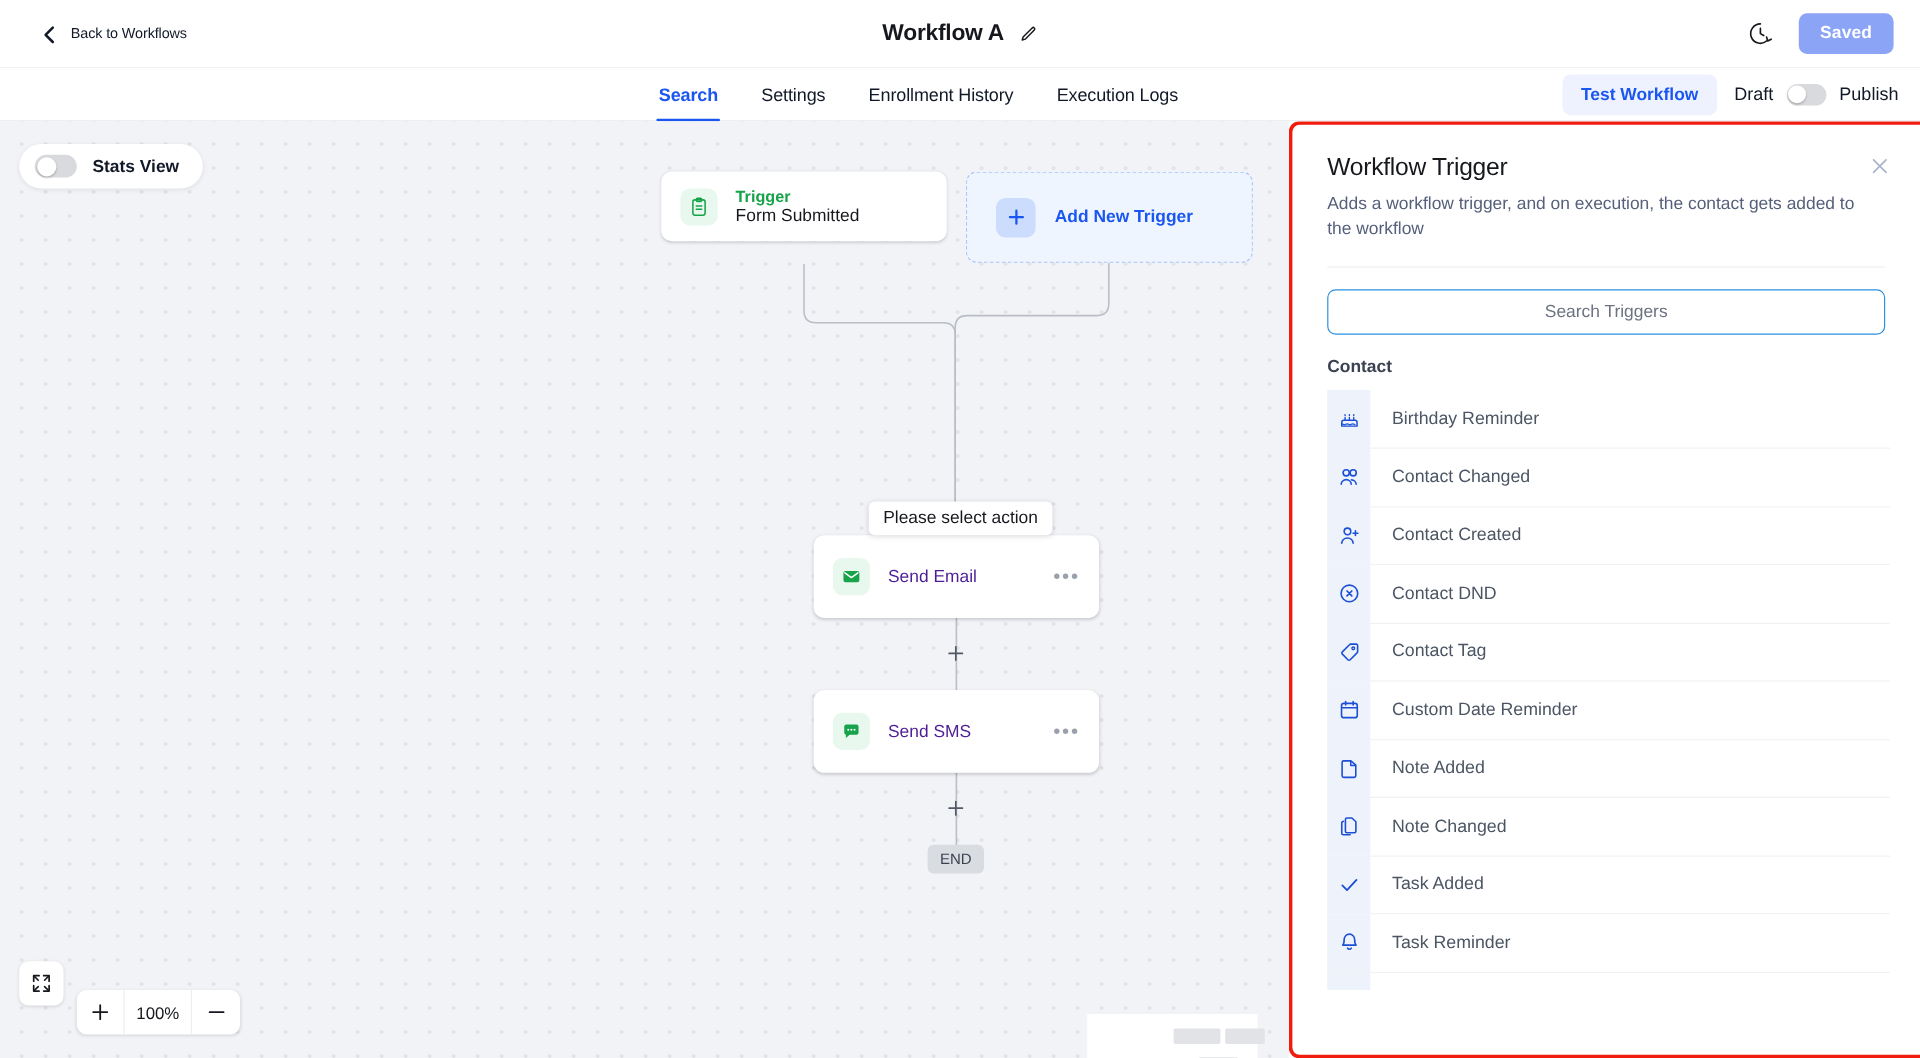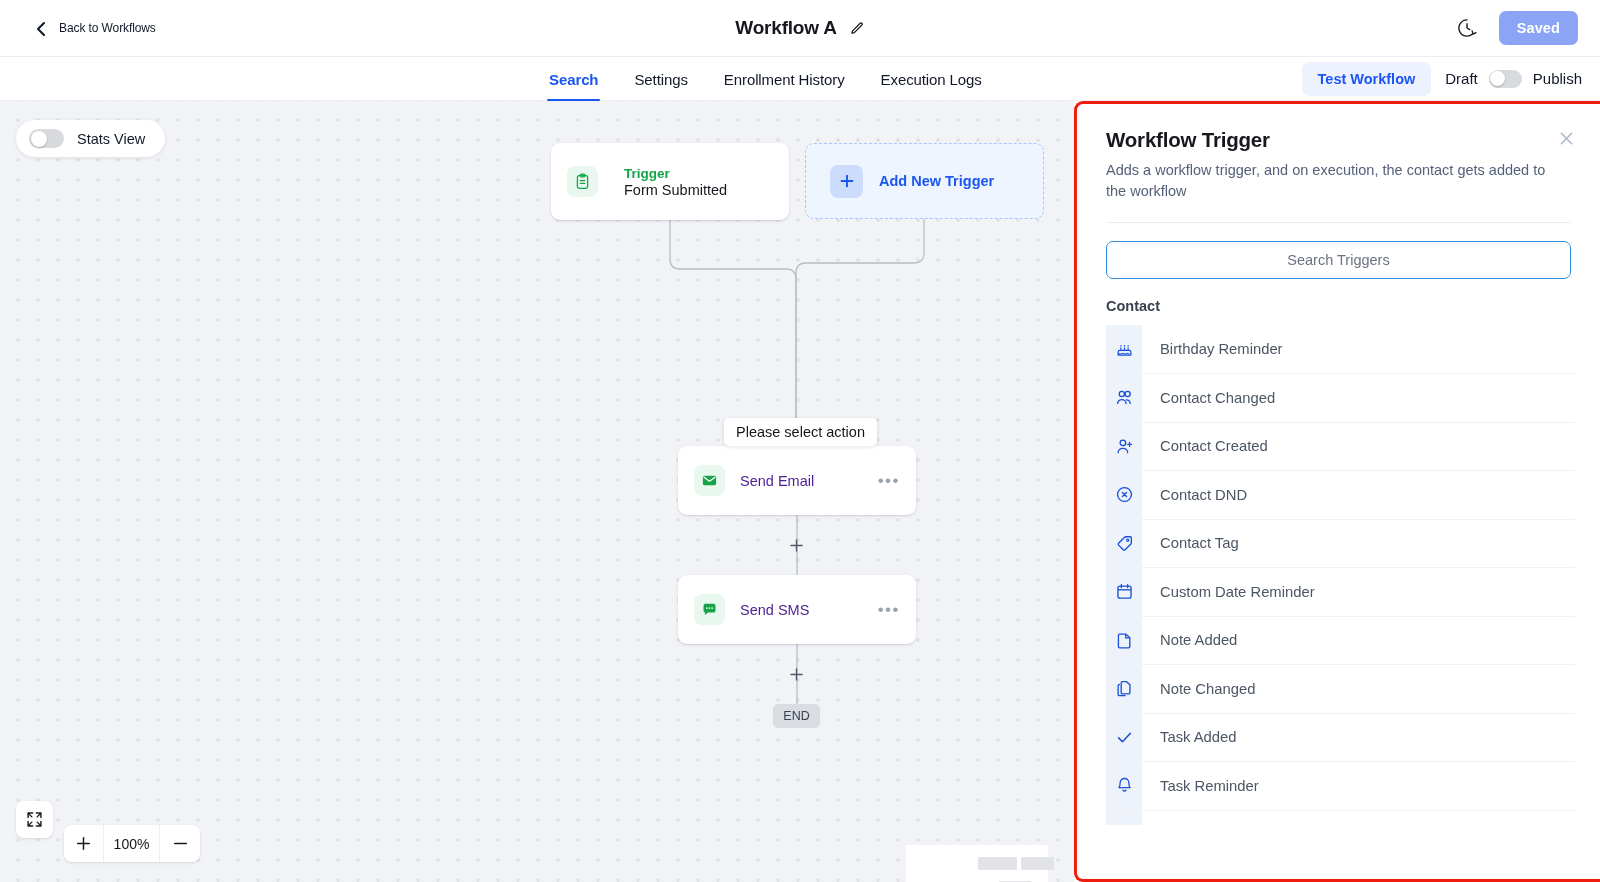--- a/index.html
+++ b/index.html
@@ -92,33 +92,33 @@
   }
   .stats-pill {
     position:absolute; left:16px; top:19px;
     background:#fff; border-radius:22px; padding:9px 20px 9px 13px;
     display:flex; align-items:center; gap:13px;
     box-shadow:0 1px 4px rgba(16,24,40,.09);
     cursor:pointer;
   }
   .stats-switch { width:35px; height:19px; border-radius:11px; background:#d8dade; position:relative; flex:none; }
   .stats-switch .knob { position:absolute; top:1.5px; left:1.5px; width:16px; height:16px; background:#fff; border-radius:50%; box-shadow:0 1px 2px rgba(0,0,0,.25); }
-  .stats-label { font-size:14.5px; color:#111827; font-weight:400; }
+  .stats-label { font-size:14.5px; color:#111827; font-weight:700; }
 
   
   .node {
     position:absolute; background:#fff; border-radius:9px;
     box-shadow:0 1px 3px rgba(16,24,40,.11), 0 1px 2px rgba(16,24,40,.06);
     display:flex; align-items:center;
   }
   .node-icon {
     width:31px; height:31px; border-radius:8px; background:#e8f8ee;
     display:flex; align-items:center; justify-content:center; flex:none;
   }
-  .trigger-node { left:551px; top:42px; width:238px; height:77px; padding:0 16px; gap:26px; }
+  .trigger-node { left:551px; top:42px; width:238px; height:58px; padding:0 16px; gap:15px; }
   .trigger-texts { display:flex; flex-direction:column; gap:1px; }
   .trigger-kicker { font-size:13.5px; color:#16a34a; font-weight:600; }
   .trigger-sub { font-size:14.5px; color:#16181d; }
 
   .addtrig-node {
     position:absolute; left:805px; top:42px; width:239px; height:76px;
     background:#eff5ff; border:1.6px dashed #a9c5fb; border-radius:9px;
     display:flex; align-items:center; gap:16px; padding:0 24px; cursor:pointer;
   }
   .plus-box {
@@ -174,21 +174,21 @@
   .zc-minus { width:40px; }
 
   
   .panel {
     position:absolute; left:1074px; top:101px; width:526px; height:781px;
     background:#fff; border:3px solid #f01c0e; border-right:none;
     border-radius:9px 0 0 9px;
     overflow:hidden;
   }
   .panel-head { padding:24px 29px 0 29px; position:relative; }
-  .panel-title { font-size:20.5px; font-weight:700; color:#16181d; letter-spacing:-0.2px; }
+  .panel-title { font-size:20.5px; font-weight:400; color:#16181d; letter-spacing:-0.2px; }
   .panel-desc {
     margin-top:8px; font-size:14.5px; color:#55607a; line-height:1.47;
     max-width:455px;
   }
   .panel-close {
     position:absolute; right:25px; top:26px; width:17px; height:17px;
     cursor:pointer;
   }
   .panel-sep { margin-top:19px; height:1px; background:#eceef1; }
 

